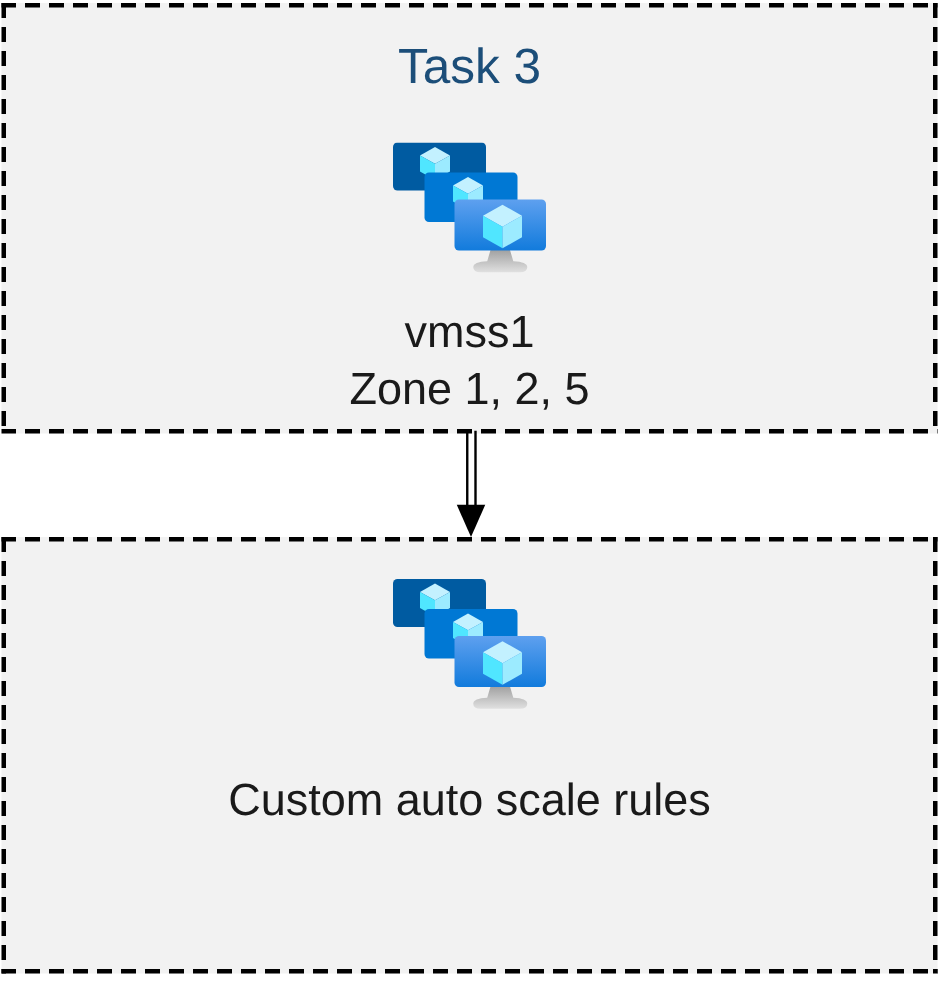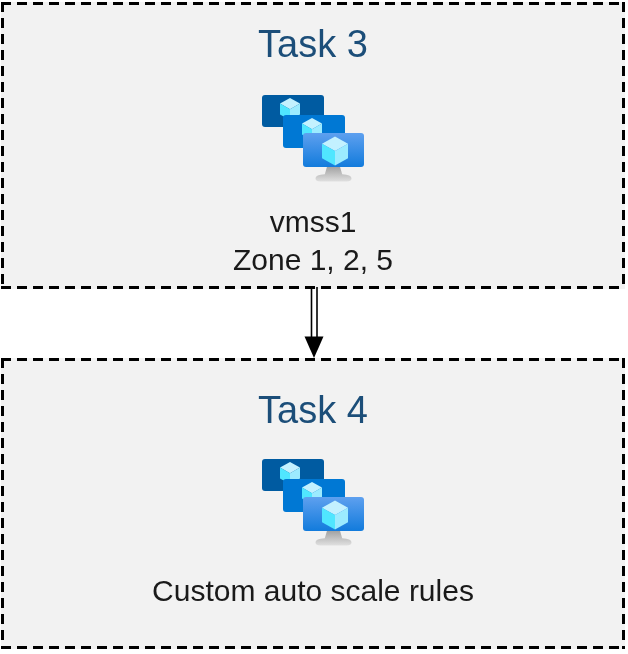--- a/index.html
+++ b/index.html
@@ -22,38 +22,38 @@
       repeating-linear-gradient(180deg,var(--box-border,#000) 0 10px,transparent 10px 16px);
     background-position:left top,left bottom,left top,right top;
     background-size:100% 3px,100% 3px,3px 100%,3px 100%;
     background-repeat:no-repeat;
     display:flex;flex-direction:column;align-items:center;
   }
   .box-1{left:1px;top:2px;width:624px;height:287px;}
   .box-2{left:1px;top:358px;width:624px;height:291px;}
 
   .task-title{
-    font-size:38px;line-height:42px;
+    font-size:33px;line-height:42px;
     color:var(--title-color,#1c4e79);
     text-align:center;white-space:nowrap;
   }
   .box-1 .task-title{margin-top:21px;}
   .box-2 .task-title{margin-top:31px;}
 
   .vmss-icon{display:block;}
   .box-1 .vmss-icon{margin-top:30px;}
   .box-2 .vmss-icon{margin-top:28px;}
 
   .task-line{
     font-size:30px;line-height:38px;
     color:var(--body-text,#1a1a1a);
     text-align:center;white-space:nowrap;
   }
   .box-1 .task-line.first{margin-top:20px;}
-  .box-2 .task-line.first{margin-top:24px;line-height:40px;}
+  .box-2 .task-line.first{margin-top:40px;line-height:40px;}
 
   .connector{position:absolute;left:302px;top:287px;}
 </style>
 </head>
 <body>
 
 <div class="canvas">
 
   <section class="task-box box-1">
     <div class="task-title">Task 3</div>
@@ -88,21 +88,20 @@
     <div class="task-line">Zone 1, 2, 5</div>
   </section>
 
   <svg class="connector" width="24" height="72" viewBox="0 0 24 72" xmlns="http://www.w3.org/2000/svg">
     <line x1="9.5" y1="0" x2="9.5" y2="51" stroke-width="1.6" stroke="#000000"></line>
     <line x1="15" y1="0" x2="15" y2="51" stroke-width="1.6" stroke="#000000"></line>
     <polygon points="2.5,49.5 21.5,49.5 12,71" fill="#000000"></polygon>
   </svg>
 
   <section class="task-box box-2">
-    <div class="task-title">Task 4</div>
 
     <svg class="vmss-icon" width="102" height="88" viewBox="0 0 102 88" xmlns="http://www.w3.org/2000/svg">
       <defs>
         <linearGradient id="frontGrad2" x1="0" y1="0" x2="0" y2="1">
           <stop offset="0" stop-color="#5ea0ef"></stop>
           <stop offset="1" stop-color="#127bdc"></stop>
         </linearGradient>
         <linearGradient id="standGrad2" x1="0" y1="0" x2="0" y2="1">
           <stop offset="0" stop-color="#9a9a9a"></stop>
           <stop offset="1" stop-color="#e0e0e0"></stop>

